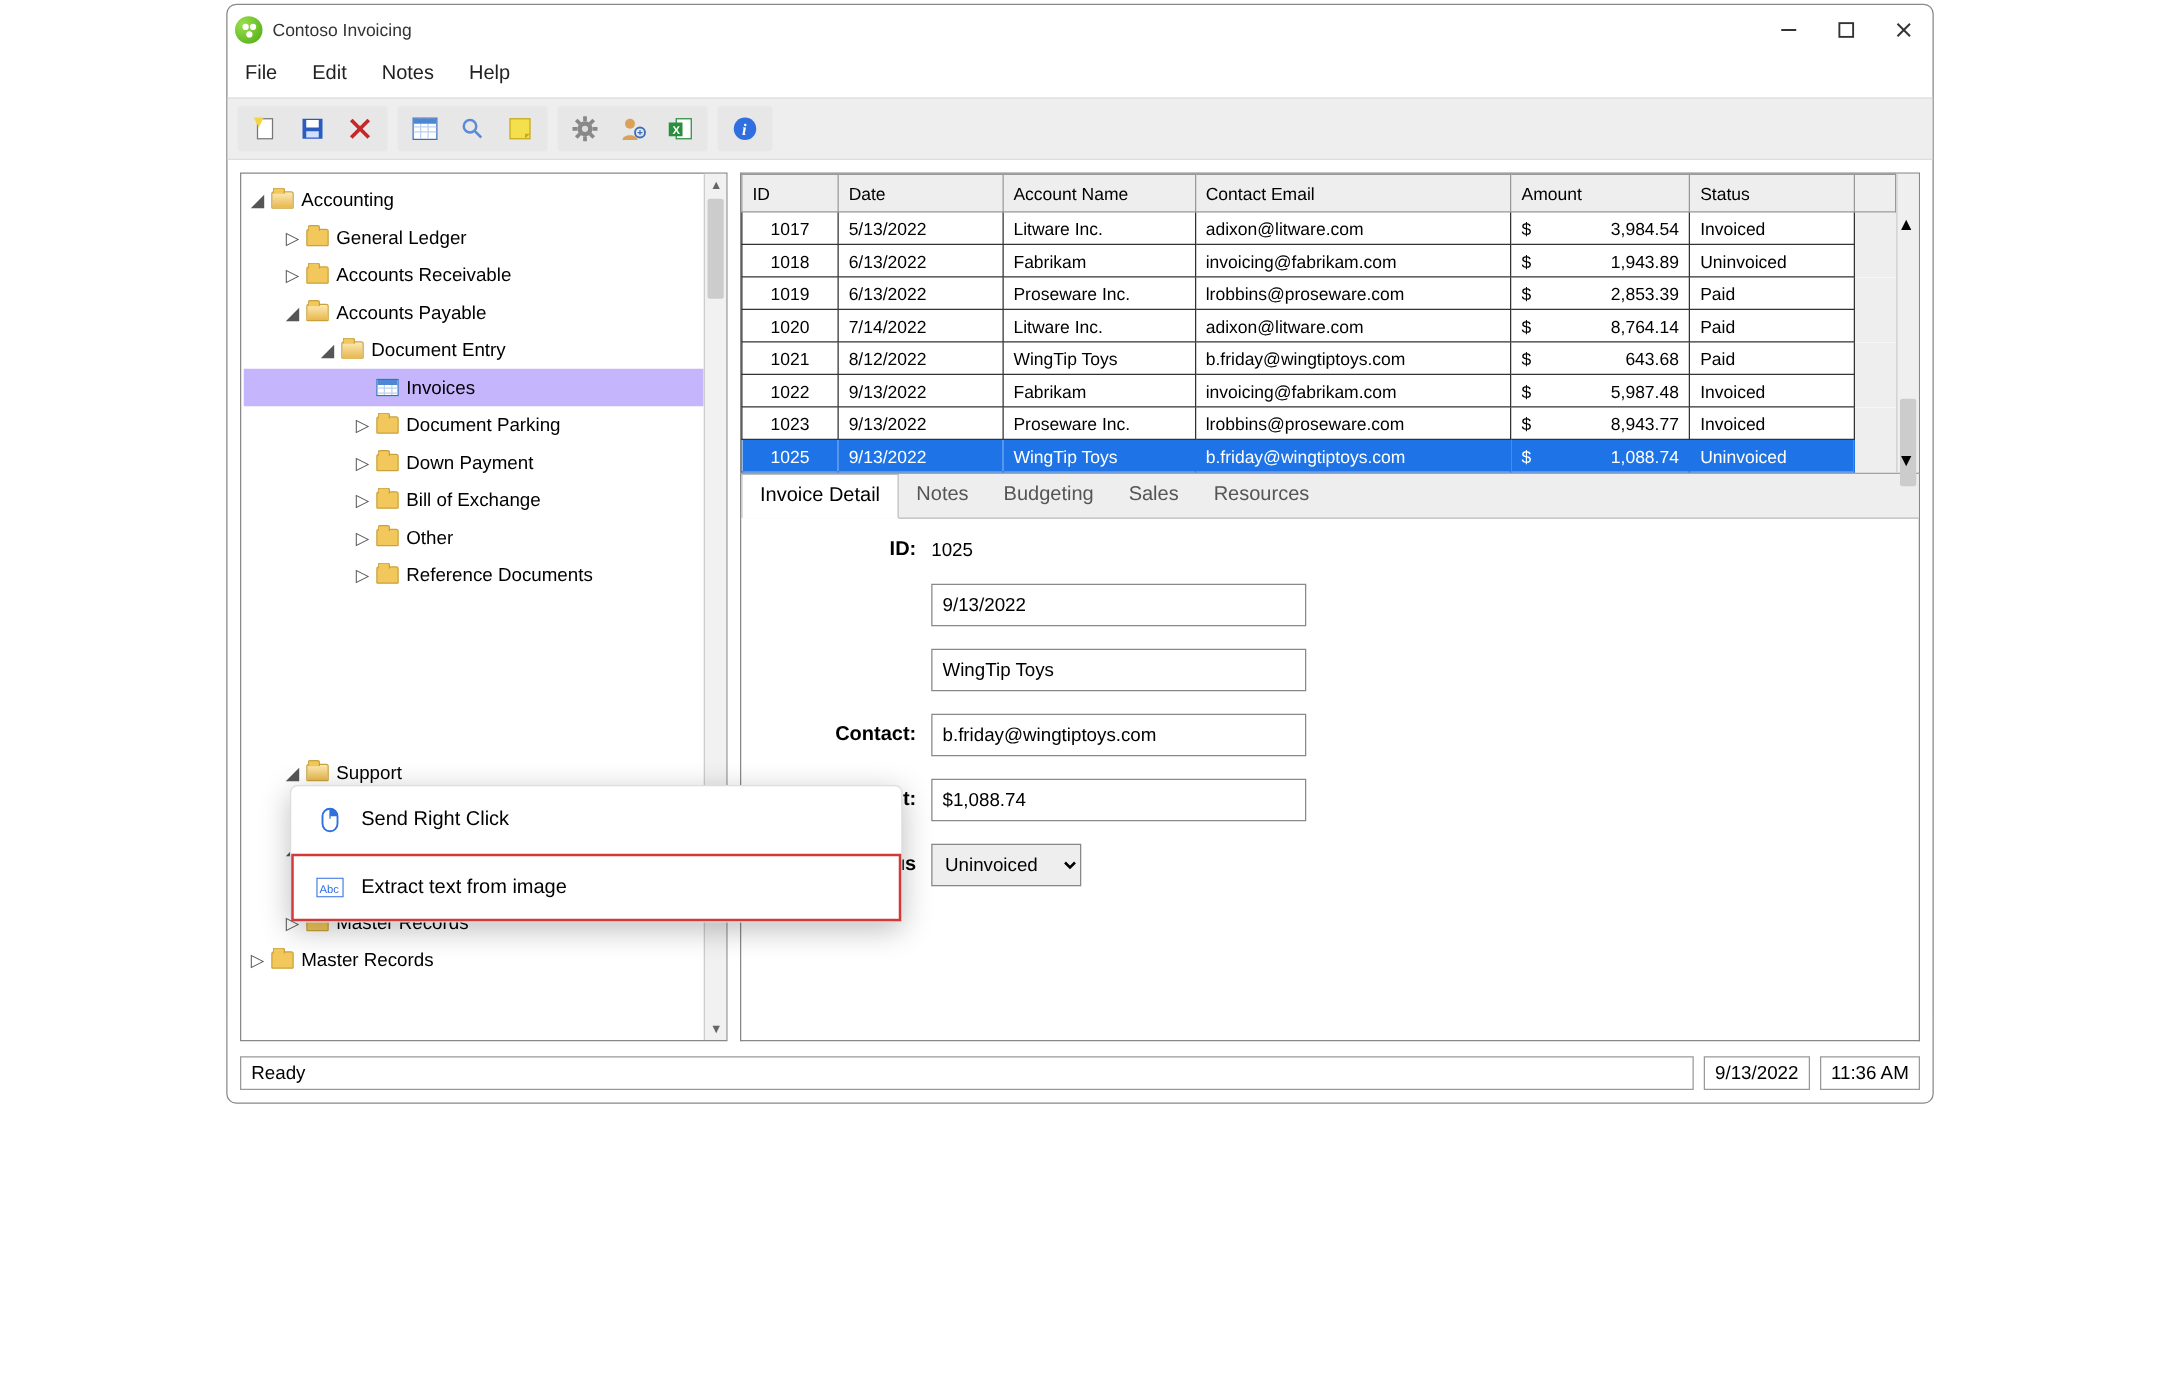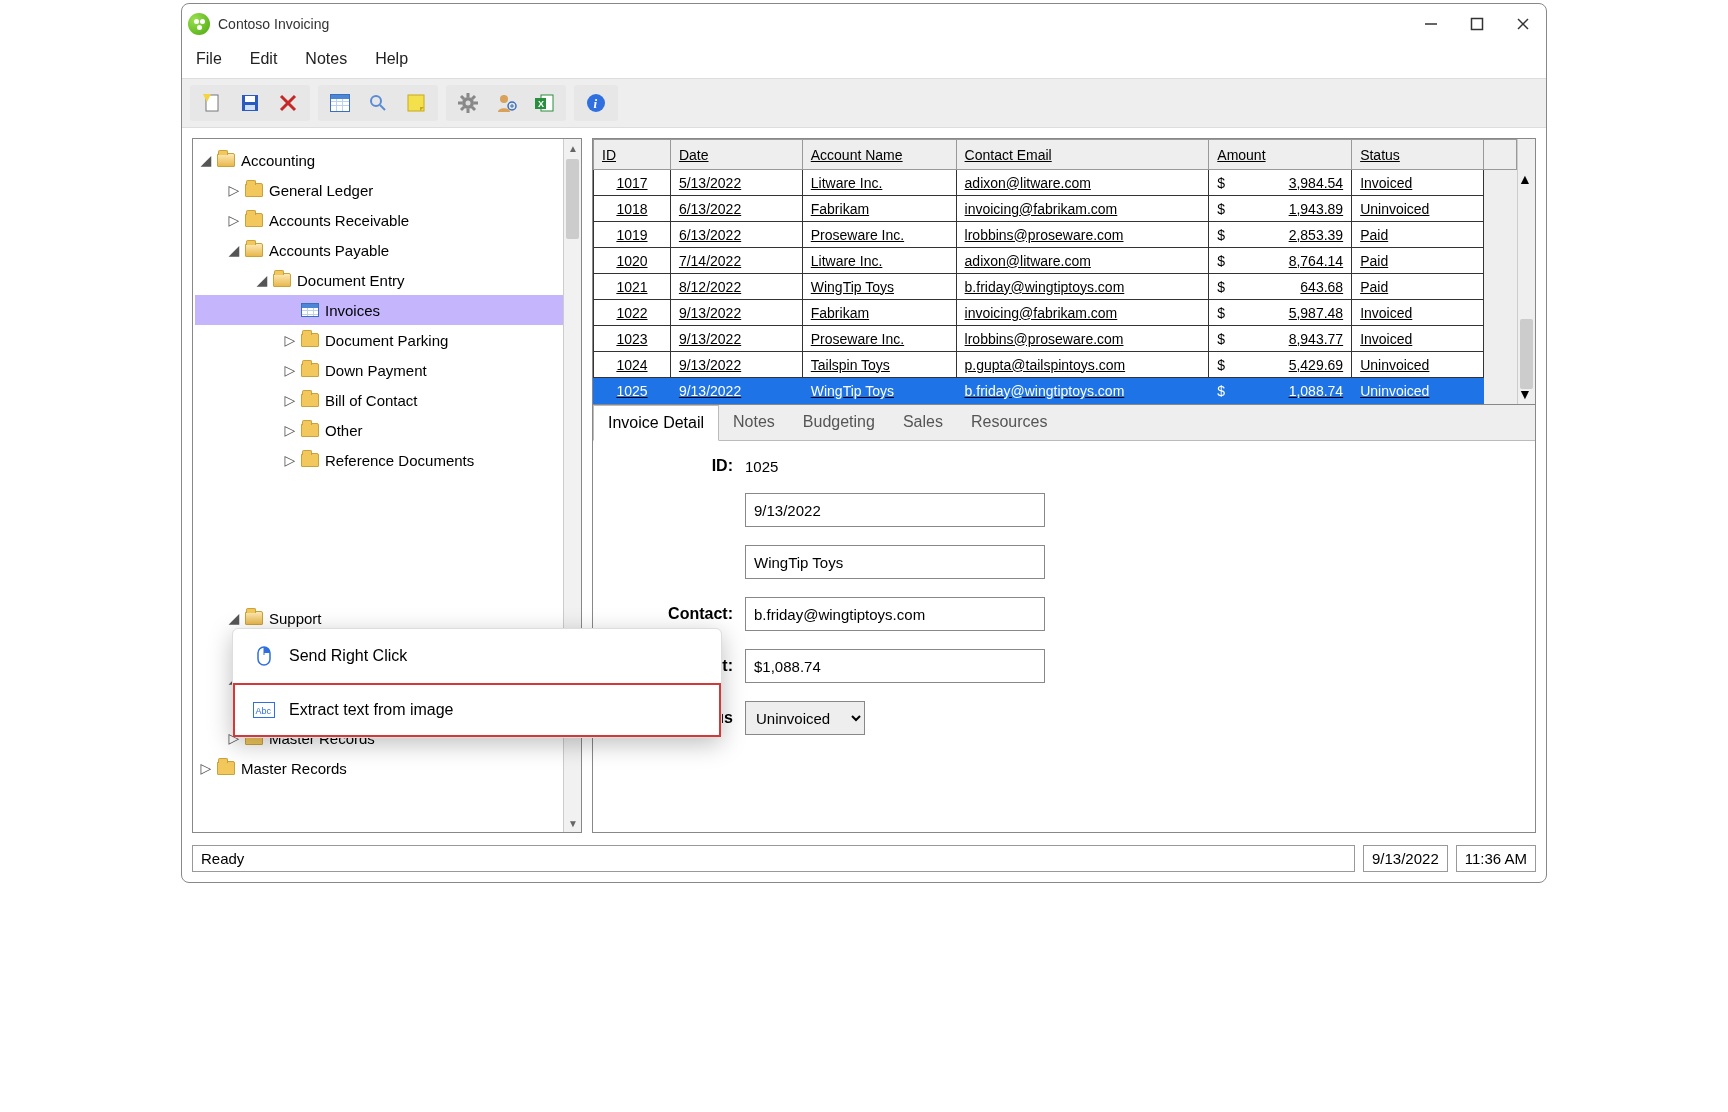--- a/index.html
+++ b/index.html
@@ -38,21 +38,21 @@
     linear-gradient(#bcd1ef,#bcd1ef) 0 6px/100% 1px no-repeat,
     linear-gradient(#bcd1ef,#bcd1ef) 0 10px/100% 1px no-repeat,
     linear-gradient(#bcd1ef,#bcd1ef) 5px 0/1px 100% no-repeat,
     linear-gradient(#bcd1ef,#bcd1ef) 11px 0/1px 100% no-repeat;}
   .node.selected { background:#c4b5fd; }
   .node .label { white-space:nowrap; }
 
   .rightpanel { flex:1; display:flex; flex-direction:column; min-width:0;}
   .gridwrap { border:1px solid #888; position:relative; display:flex; }
   .grid { flex:1; }
-  .grid table { width:100%; border-collapse:collapse; table-layout:fixed;text-decoration:underline;}
+  .grid table { width:100%; border-collapse:collapse; table-layout:fixed;}
   .grid th { background:#eee; border:1px solid #999; padding:4px 8px; text-align:left; font-weight:400; height:30px; }
   .grid td { border:1px solid #333; padding:3px 8px; height:26px; white-space:nowrap; overflow:hidden; }
   .grid .idcol{text-align:center;}
   .grid .amountcol{ text-align:right; }
   .grid .dollar { float:left; }
   .grid tr.sel td { background:#1e74e6; color:#fff; border-color:#1e74e6; border-top:1px solid #000;}
   .gridscroll { width:18px; background:#efefef; border-left:1px solid #ccc; position:relative; }
   .gridscroll .thumb{position:absolute;left:2px;right:2px;top:180px;height:70px;background:#ccc;border-radius:2px;}
 
   .detailwrap { flex:1; border:1px solid #888; border-top:none; min-height:0; }
@@ -235,21 +235,21 @@
             <span class="label">Document Parking</span>
           </div>
         <div class="node" style="padding-left:88px">
             <span class="tw closed"></span>
             <span class="foldericon"></span>
             <span class="label">Down Payment</span>
           </div>
         <div class="node" style="padding-left:88px">
             <span class="tw closed"></span>
             <span class="foldericon"></span>
-            <span class="label">Bill of Contact</span>
+            <span class="label">Bill of Exchange</span>
           </div>
         <div class="node" style="padding-left:88px">
             <span class="tw closed"></span>
             <span class="foldericon"></span>
             <span class="label">Other</span>
           </div>
         <div class="node" style="padding-left:88px">
             <span class="tw closed"></span>
             <span class="foldericon"></span>
             <span class="label">Reference Documents</span>
@@ -396,29 +396,20 @@
                 </tr>
                 <tr>
                   <td class="idcol">1023</td>
                   <td>9/13/2022</td>
                   <td>Proseware Inc.</td>
                   <td>lrobbins@proseware.com</td>
                   <td class="amountcol"><span class="dollar">$</span>8,943.77</td>
                   <td>Invoiced</td>
                   <td style="border:none;background:#eee"></td>
                 </tr>
-                <tr>
-                  <td class="idcol">1024</td>
-                  <td>9/13/2022</td>
-                  <td>Tailspin Toys</td>
-                  <td>p.gupta@tailspintoys.com</td>
-                  <td class="amountcol"><span class="dollar">$</span>5,429.69</td>
-                  <td>Uninvoiced</td>
-                  <td style="border:none;background:#eee"></td>
-                </tr>
                 <tr class="sel">
                   <td class="idcol">1025</td>
                   <td>9/13/2022</td>
                   <td>WingTip Toys</td>
                   <td>b.friday@wingtiptoys.com</td>
                   <td class="amountcol"><span class="dollar">$</span>1,088.74</td>
                   <td>Uninvoiced</td>
                   <td style="border:none;background:#eee"></td>
                 </tr>
               </tbody>

